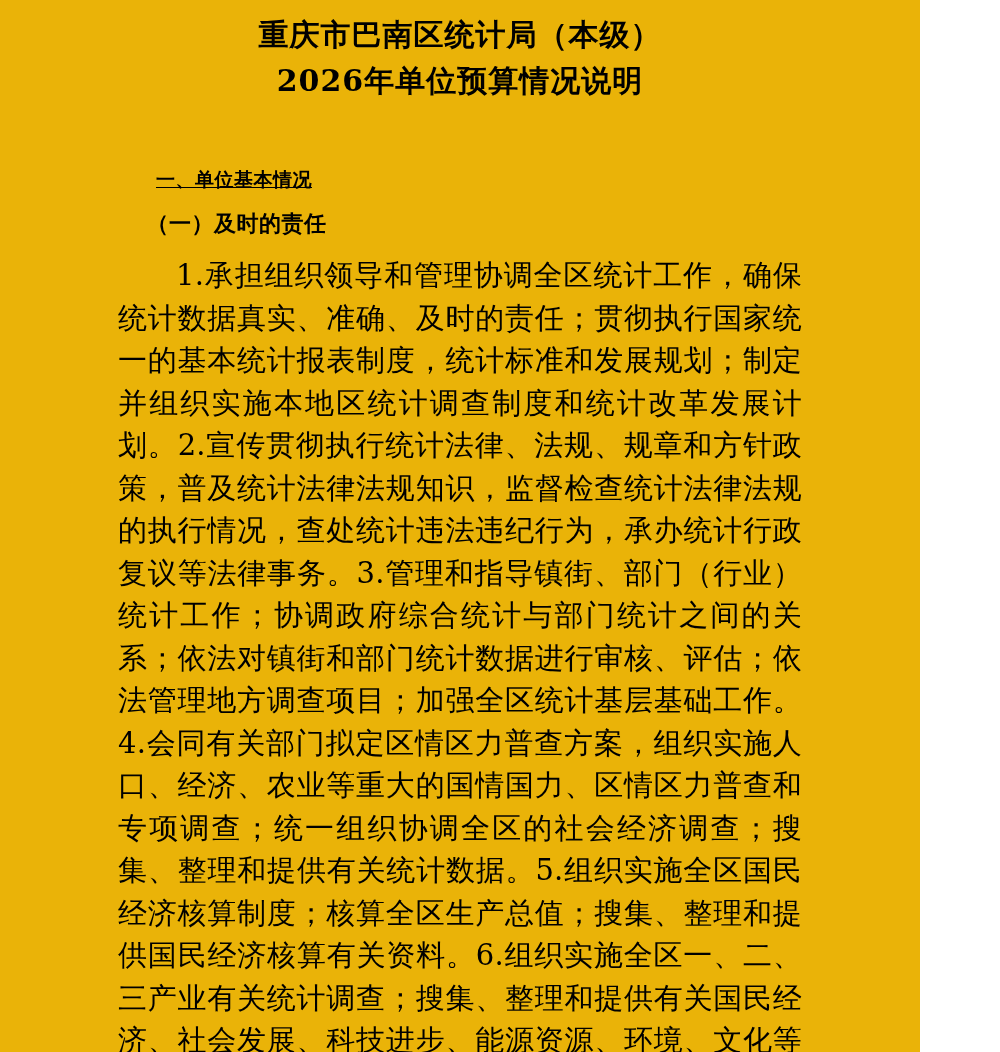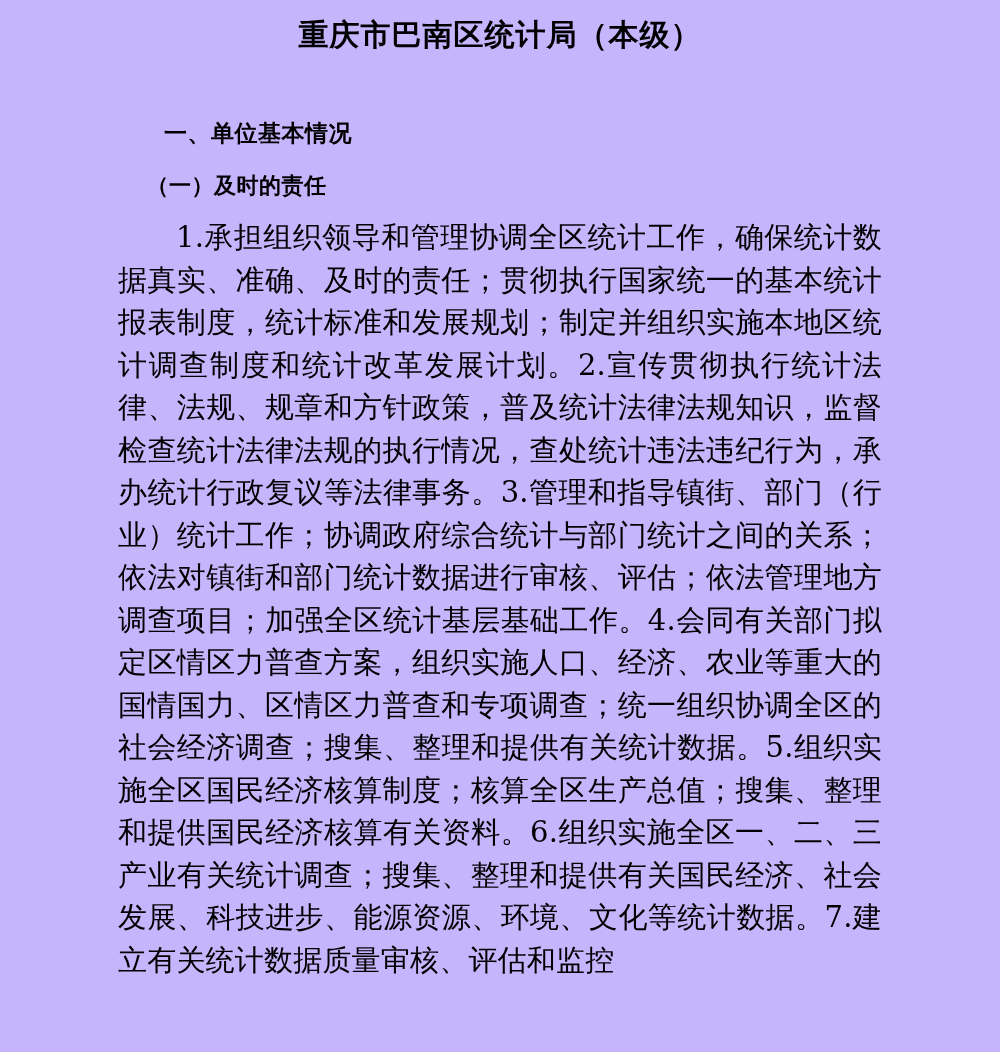--- a/index.html
+++ b/index.html
@@ -8,51 +8,52 @@
     background: #ffffff;
   }
   body {
     width: 1000px;
     height: 1052px;
     font-family: "DejaVu Serif", "Liberation Serif", serif;
     color: #000000;
     overflow: hidden;
   }
   .page {
-    width: 1000px;
+    width: 920px;
     height: 1052px;
     box-sizing: border-box;
     padding: 0;
     position: relative;
-    background: #c4b5fd;
+    background: #eab308;
   }
   .doc-title {
     text-align: center;
     font-weight: bold;
     font-size: 30px;
     line-height: 46px;
     letter-spacing: 1px;
     margin: 0;
     padding-top: 12px;
   }
   .doc-title .title-line {
     display: block;
     white-space: nowrap;
   }
   .body-area {
     padding: 0 118px 0 118px;
     margin-top: 58px;
   }
   .section-heading {
     font-weight: bold;
-    font-size: 23px;
+    font-size: 19px;
     line-height: 34px;
-    margin: 0 0 18px 0;
+    margin: 0 0 10px 0;
     text-indent: 2em;
     letter-spacing: 0.5px;
+    text-decoration: underline;
   }
   .sub-heading {
     font-weight: bold;
     font-size: 22px;
     line-height: 34px;
     margin: 0 0 14px 0;
     text-indent: 1.3em;
     letter-spacing: 0.5px;
   }
   .para {
@@ -66,20 +67,21 @@
     word-break: break-all;
   }
 </style>
 </head>
 <body>
 
 <div class="page">
 
   <h1 class="doc-title">
     <span class="title-line">重庆市巴南区统计局（本级）</span>
+    <span class="title-line">2026年单位预算情况说明</span>
   </h1>
 
   <div class="body-area">
     <h2 class="section-heading">一、单位基本情况</h2>
     <h3 class="sub-heading">（一）及时的责任</h3>
     <p class="para">1.承担组织领导和管理协调全区统计工作，确保统计数据真实、准确、及时的责任；贯彻执行国家统一的基本统计报表制度，统计标准和发展规划；制定并组织实施本地区统计调查制度和统计改革发展计划。2.宣传贯彻执行统计法律、法规、规章和方针政策，普及统计法律法规知识，监督检查统计法律法规的执行情况，查处统计违法违纪行为，承办统计行政复议等法律事务。3.管理和指导镇街、部门（行业）统计工作；协调政府综合统计与部门统计之间的关系；依法对镇街和部门统计数据进行审核、评估；依法管理地方调查项目；加强全区统计基层基础工作。4.会同有关部门拟定区情区力普查方案，组织实施人口、经济、农业等重大的国情国力、区情区力普查和专项调查；统一组织协调全区的社会经济调查；搜集、整理和提供有关统计数据。5.组织实施全区国民经济核算制度；核算全区生产总值；搜集、整理和提供国民经济核算有关资料。6.组织实施全区一、二、三产业有关统计调查；搜集、整理和提供有关国民经济、社会发展、科技进步、能源资源、环境、文化等统计数据。7.建立有关统计数据质量审核、评估和监控</p>
   </div>
 
 </div>
 

